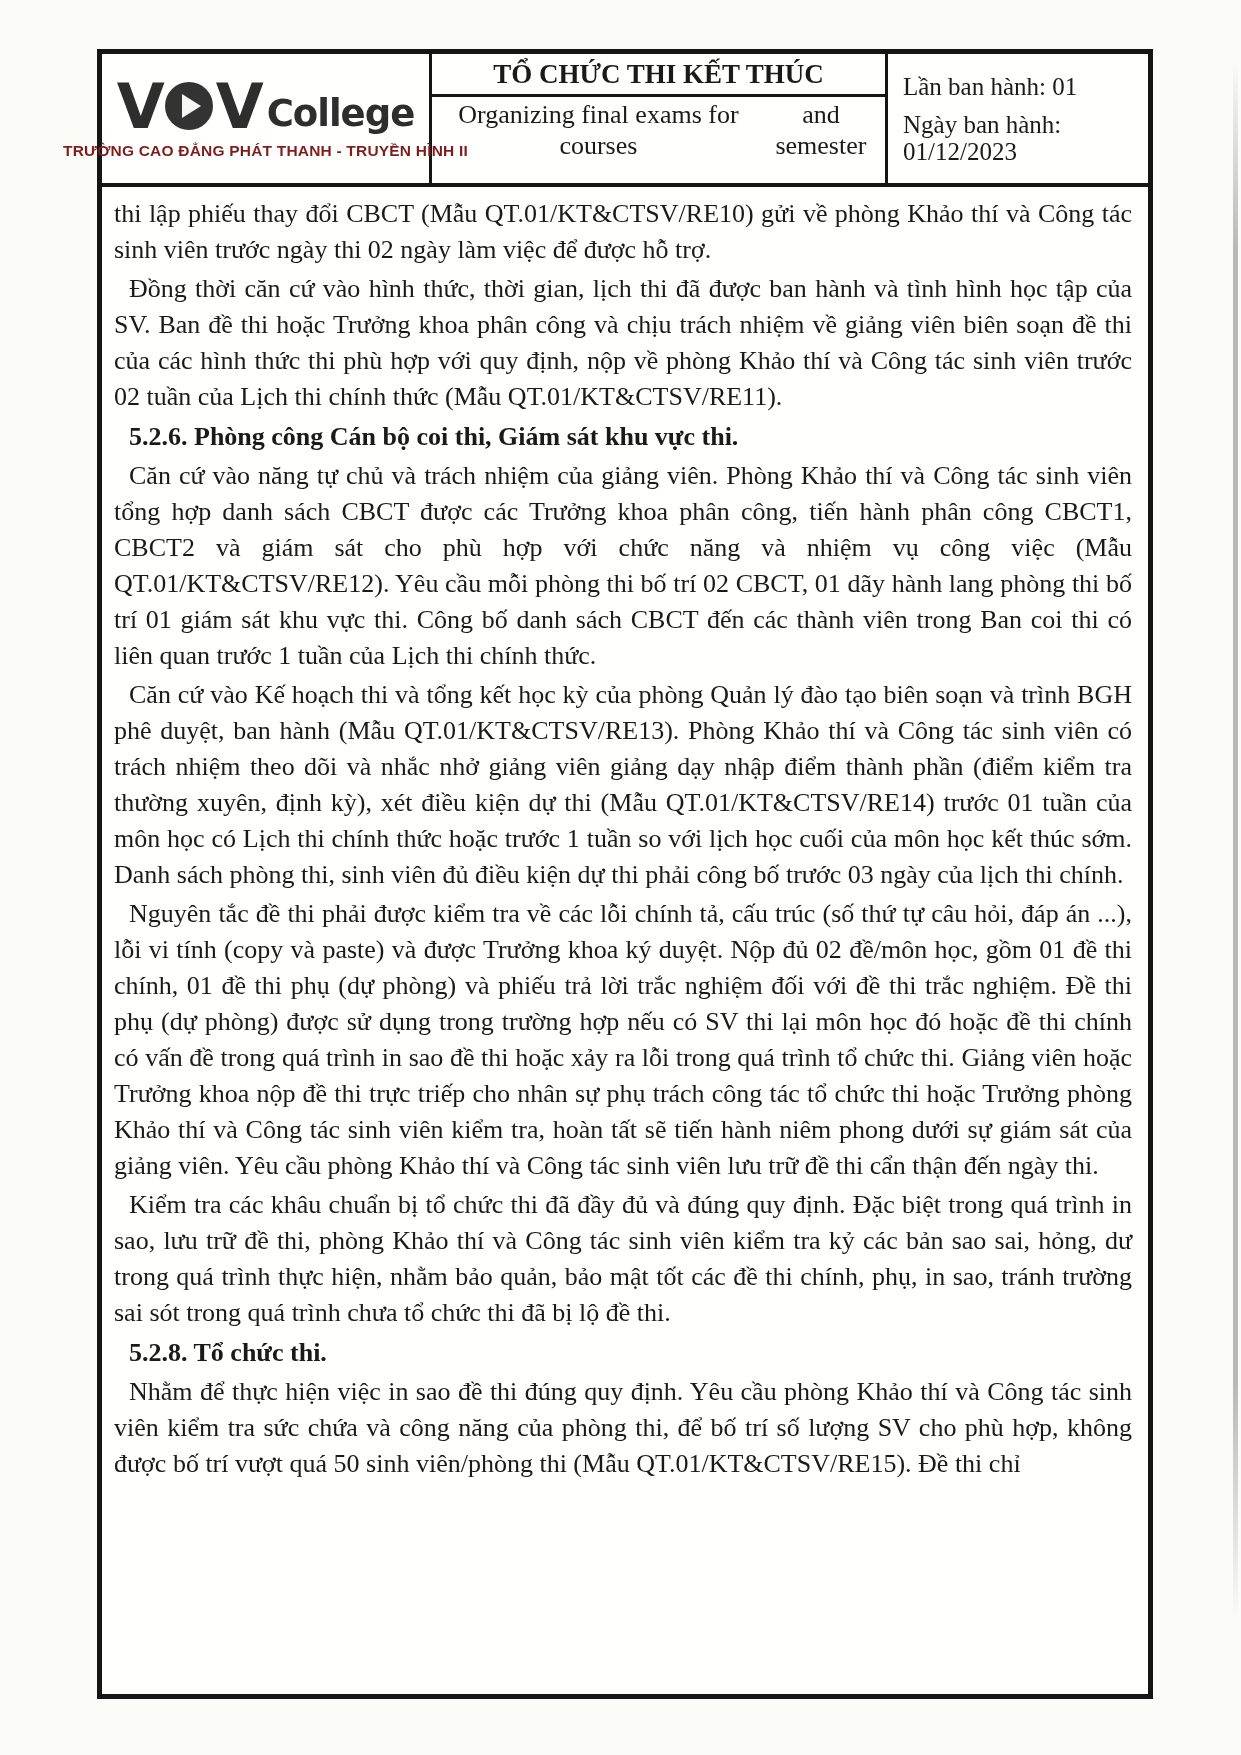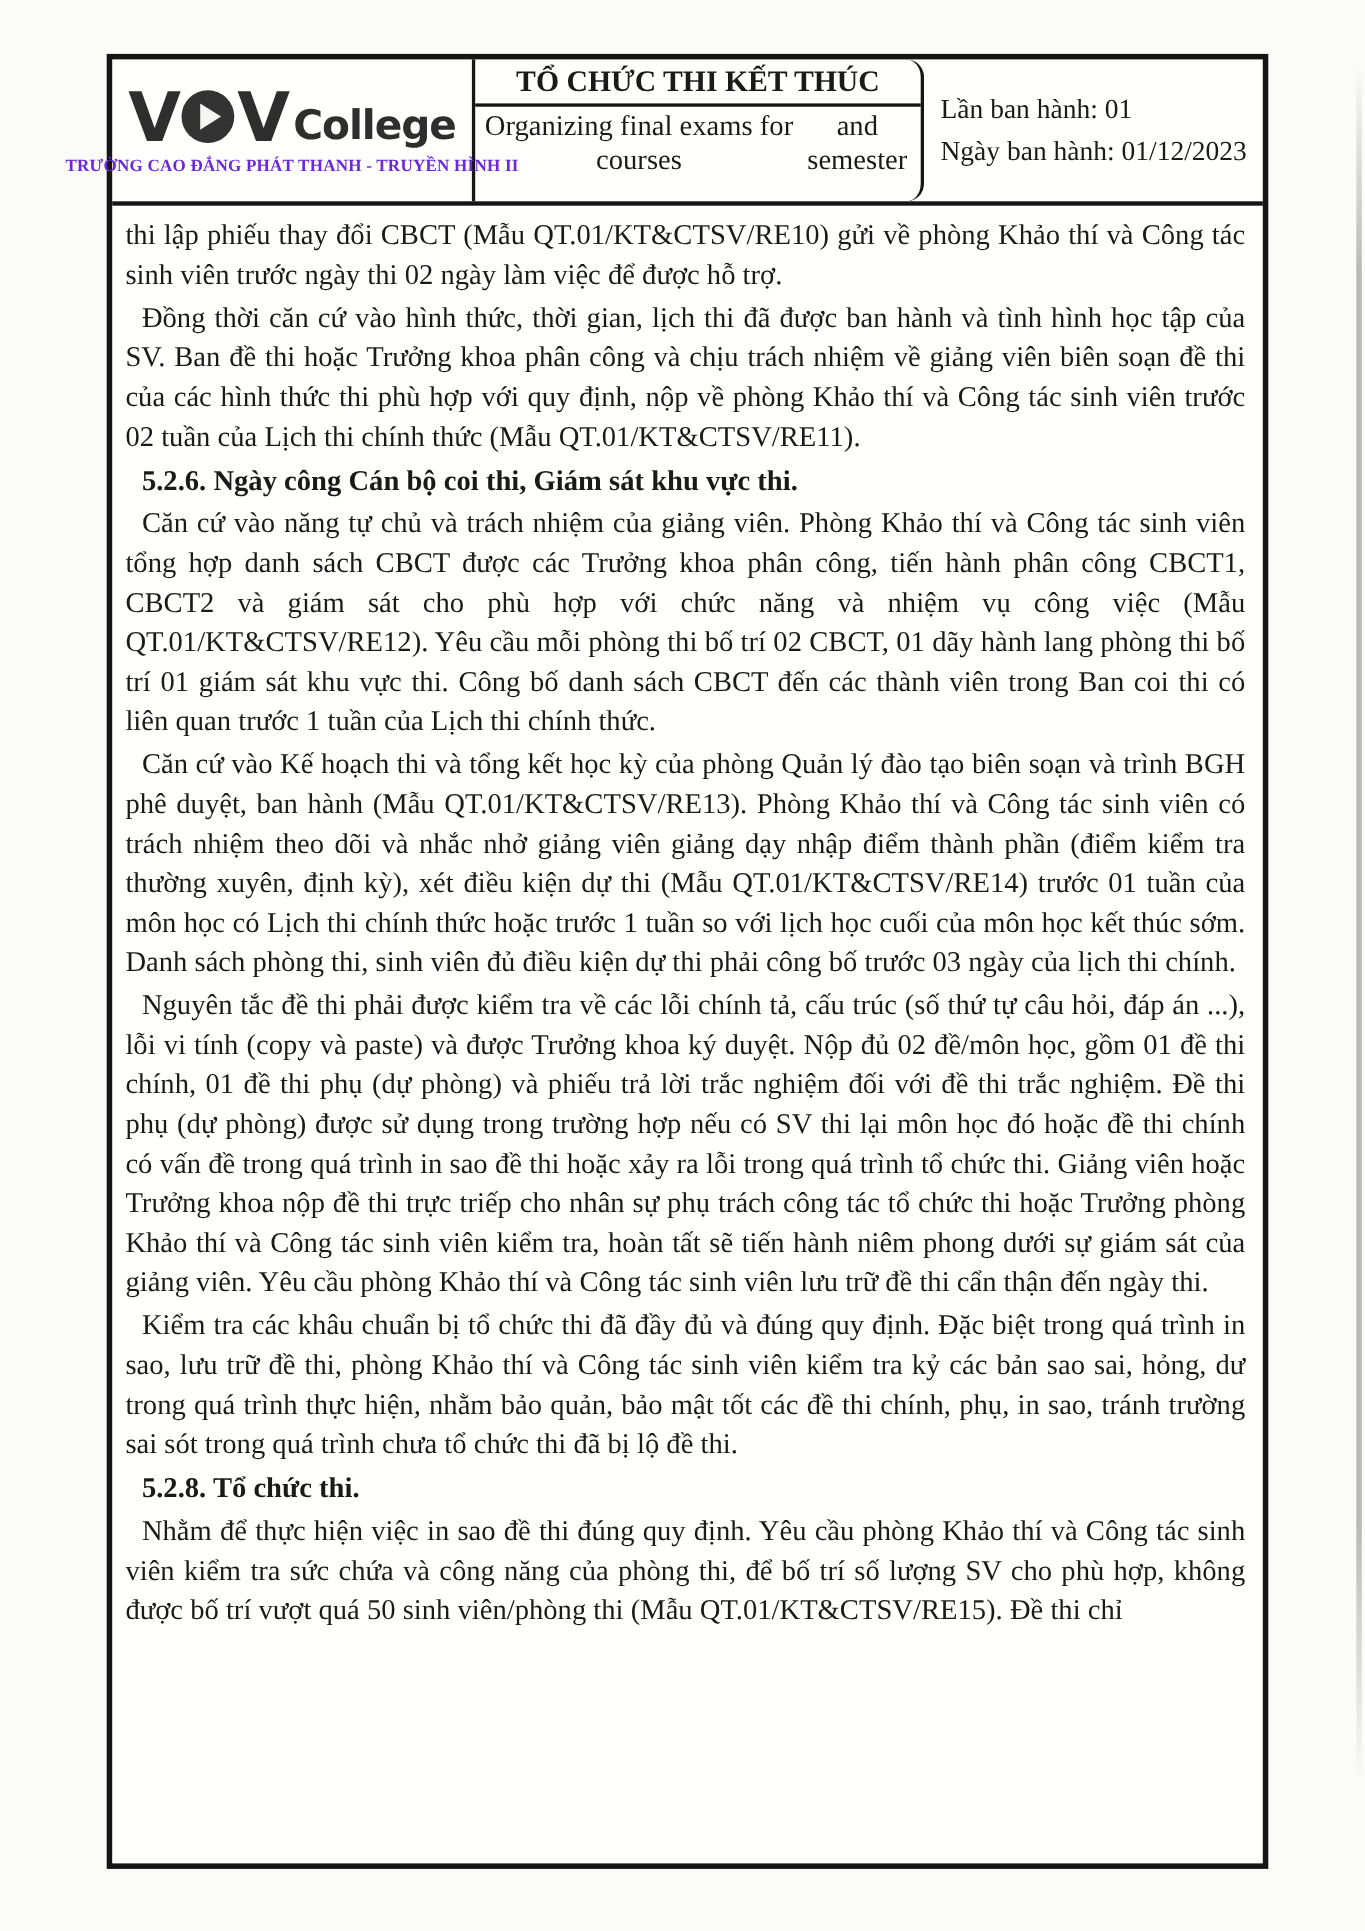--- a/index.html
+++ b/index.html
@@ -54,30 +54,29 @@
     border-left:19px solid #f5f5f3;
     border-top:12px solid transparent;
     border-bottom:12px solid transparent;
   }
   .vov-college{
     font-weight:700;font-size:37px;line-height:40px;letter-spacing:-1px;
     padding-bottom:2px;
   }
   .logo-subtitle{
     margin-top:6px;
-    font-family:Liberation Serif, serif;
+    font-family:Liberation Sans, sans-serif;
     font-weight:700;font-size:15.5px;letter-spacing:.2px;
-    color:#6d28d9;white-space:nowrap;
+    color:#7f1d1d;white-space:nowrap;
   }
   .hdr-title{
-    width:408px;
+    width:456px;
     border-right:3px solid #151515;
     display:flex;flex-direction:column;
     box-sizing:border-box;
-    border-radius:16px;
   }
   .title-vi{
     border-bottom:3px solid #151515;
     font-weight:700;font-size:27px;line-height:31px;
     text-align:center;padding:5px 6px 4px;
   }
   .title-en{
     flex:1;display:flex;flex-direction:row;justify-content:center;
     font-size:26px;line-height:31px;text-align:center;padding:2px 4px 4px;
   }
@@ -142,21 +141,21 @@
       <div class="hdr-meta">
         <div>Lần ban hành: 01</div>
         <div>Ngày ban hành: 01/12/2023</div>
       </div>
 
     </div>
 
     <div class="doc-body">
         <p class="block block-p">thi lập phiếu thay đổi CBCT (Mẫu QT.01/KT&amp;CTSV/RE10) gửi về phòng Khảo thí và Công tác sinh viên trước ngày thi 02 ngày làm việc để được hỗ trợ.</p>
         <p class="block block-p indent">Đồng thời căn cứ vào hình thức, thời gian, lịch thi đã được ban hành và tình hình học tập của SV. Ban đề thi hoặc Trưởng khoa phân công và chịu trách nhiệm về giảng viên biên soạn đề thi của các hình thức thi phù hợp với quy định, nộp về phòng Khảo thí và Công tác sinh viên trước 02 tuần của Lịch thi chính thức (Mẫu QT.01/KT&amp;CTSV/RE11).</p>
-        <p class="block block-h indent">5.2.6. Ngày công Cán bộ coi thi, Giám sát khu vực thi.</p>
+        <p class="block block-h indent">5.2.6. Phòng công Cán bộ coi thi, Giám sát khu vực thi.</p>
         <p class="block block-p indent">Căn cứ vào năng tự chủ và trách nhiệm của giảng viên. Phòng Khảo thí và Công tác sinh viên tổng hợp danh sách CBCT được các Trưởng khoa phân công, tiến hành phân công CBCT1, CBCT2 và giám sát cho phù hợp với chức năng và nhiệm vụ công việc (Mẫu QT.01/KT&amp;CTSV/RE12). Yêu cầu mỗi phòng thi bố trí 02 CBCT, 01 dãy hành lang phòng thi bố trí 01 giám sát khu vực thi. Công bố danh sách CBCT đến các thành viên trong Ban coi thi có liên quan trước 1 tuần của Lịch thi chính thức.</p>
         <p class="block block-p indent">Căn cứ vào Kế hoạch thi và tổng kết học kỳ của phòng Quản lý đào tạo biên soạn và trình BGH phê duyệt, ban hành (Mẫu QT.01/KT&amp;CTSV/RE13). Phòng Khảo thí và Công tác sinh viên có trách nhiệm theo dõi và nhắc nhở giảng viên giảng dạy nhập điểm thành phần (điểm kiểm tra thường xuyên, định kỳ), xét điều kiện dự thi (Mẫu QT.01/KT&amp;CTSV/RE14) trước 01 tuần của môn học có Lịch thi chính thức hoặc trước 1 tuần so với lịch học cuối của môn học kết thúc sớm. Danh sách phòng thi, sinh viên đủ điều kiện dự thi phải công bố trước 03 ngày của lịch thi chính.</p>
         <p class="block block-p indent">Nguyên tắc đề thi phải được kiểm tra về các lỗi chính tả, cấu trúc (số thứ tự câu hỏi, đáp án ...), lỗi vi tính (copy và paste) và được Trưởng khoa ký duyệt. Nộp đủ 02 đề/môn học, gồm 01 đề thi chính, 01 đề thi phụ (dự phòng) và phiếu trả lời trắc nghiệm đối với đề thi trắc nghiệm. Đề thi phụ (dự phòng) được sử dụng trong trường hợp nếu có SV thi lại môn học đó hoặc đề thi chính có vấn đề trong quá trình in sao đề thi hoặc xảy ra lỗi trong quá trình tổ chức thi. Giảng viên hoặc Trưởng khoa nộp đề thi trực triếp cho nhân sự phụ trách công tác tổ chức thi hoặc Trưởng phòng Khảo thí và Công tác sinh viên kiểm tra, hoàn tất sẽ tiến hành niêm phong dưới sự giám sát của giảng viên. Yêu cầu phòng Khảo thí và Công tác sinh viên lưu trữ đề thi cẩn thận đến ngày thi.</p>
         <p class="block block-p indent">Kiểm tra các khâu chuẩn bị tổ chức thi đã đầy đủ và đúng quy định. Đặc biệt trong quá trình in sao, lưu trữ đề thi, phòng Khảo thí và Công tác sinh viên kiểm tra kỷ các bản sao sai, hỏng, dư trong quá trình thực hiện, nhằm bảo quản, bảo mật tốt các đề thi chính, phụ, in sao, tránh trường sai sót trong quá trình chưa tổ chức thi đã bị lộ đề thi.</p>
         <p class="block block-h indent">5.2.8. Tổ chức thi.</p>
         <p class="block block-p indent">Nhằm để thực hiện việc in sao đề thi đúng quy định. Yêu cầu phòng Khảo thí và Công tác sinh viên kiểm tra sức chứa và công năng của phòng thi, để bố trí số lượng SV cho phù hợp, không được bố trí vượt quá 50 sinh viên/phòng thi (Mẫu QT.01/KT&amp;CTSV/RE15). Đề thi chỉ</p>
       </div>
 
 
   </div>

